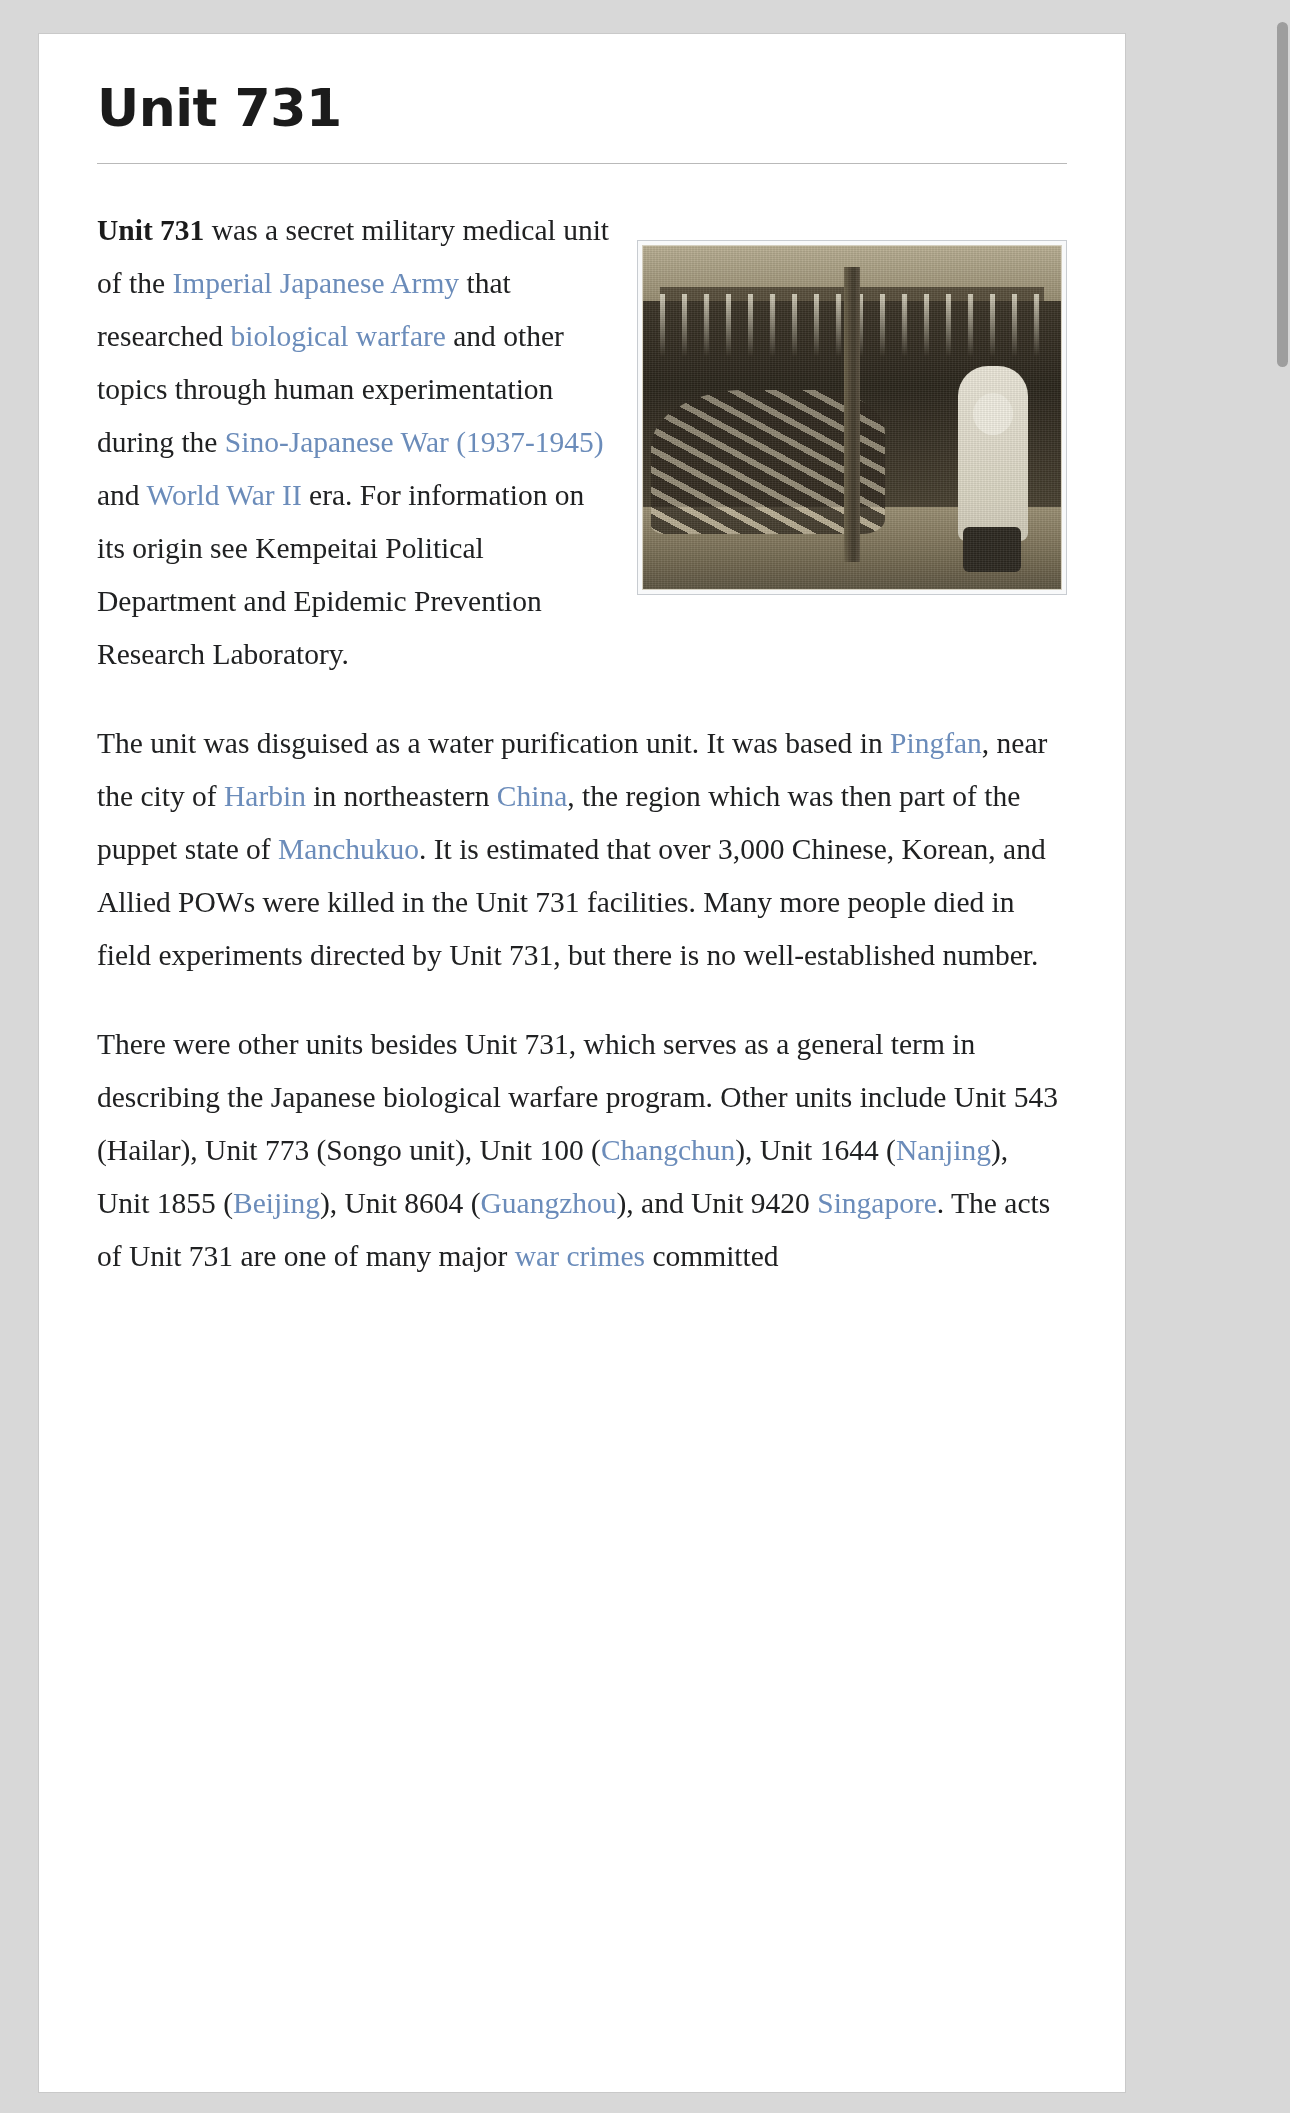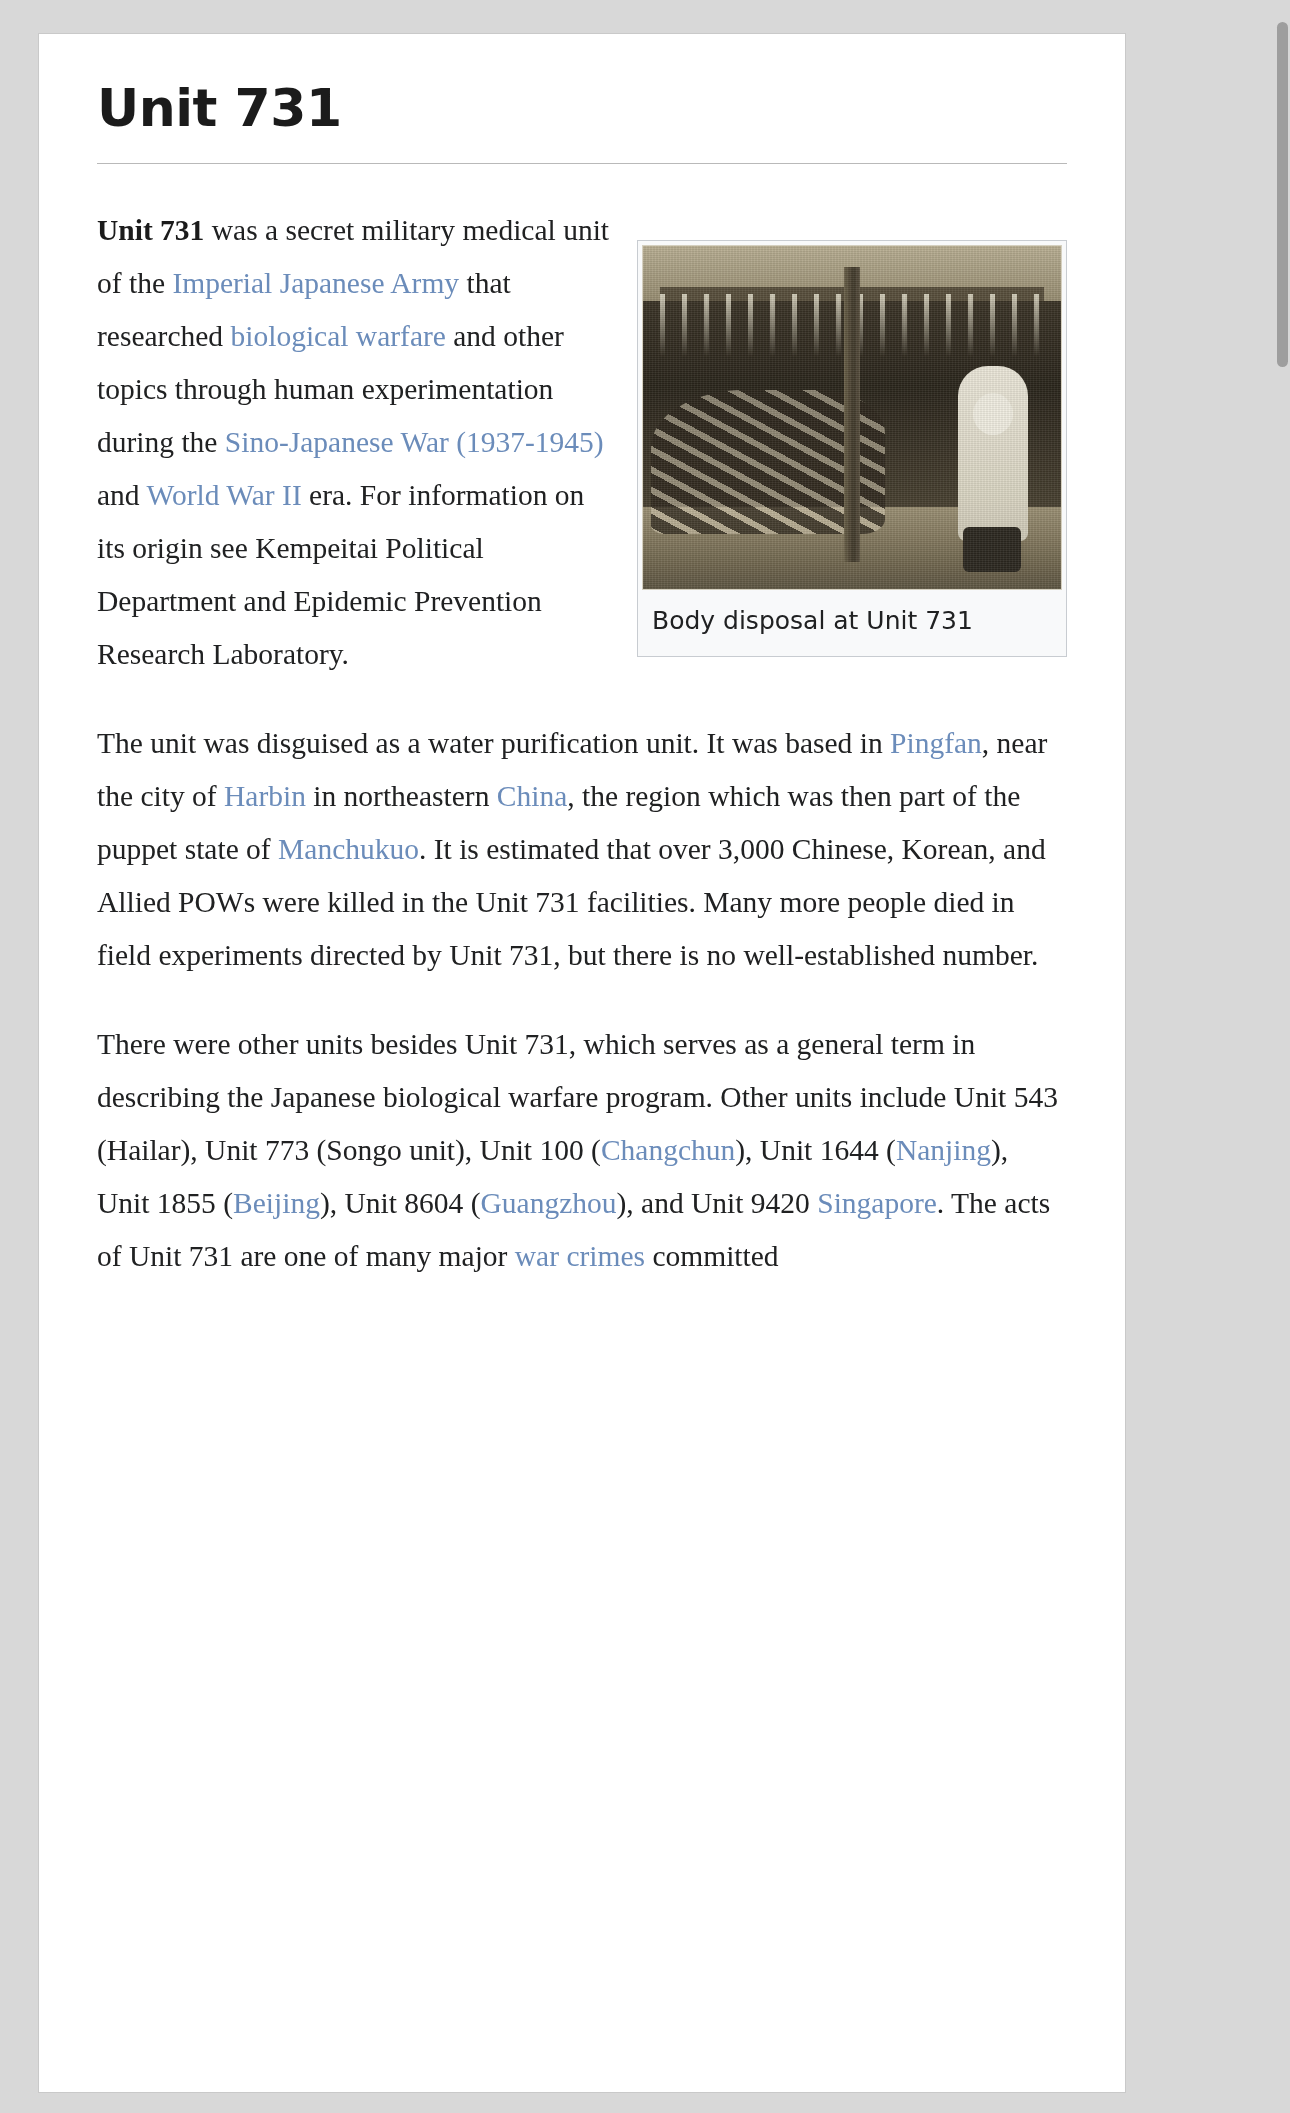--- a/index.html
+++ b/index.html
@@ -191,21 +191,20 @@
           <div class="ph-beam"></div>
           <div class="ph-icicles"></div>
           <div class="ph-ground"></div>
           <div class="ph-pile"></div>
           <div class="ph-post"></div>
           <div class="ph-figure-body"></div>
           <div class="ph-figure-head"></div>
           <div class="ph-figure-legs"></div>
           <div class="ph-grain"></div>
         </div>
-        <div class="thumb-caption">Body disposal at Unit 731</div>
       </div>
 
       <div id="paragraphs">
           <p><b>Unit 731</b><span> was a secret military medical unit of the </span><a class="wikilink" href="#">Imperial Japanese Army</a><span> that researched </span><a class="wikilink" href="#">biological warfare</a><span> and other topics through human experimentation during the </span><a class="wikilink" href="#">Sino-Japanese War (1937-1945)</a><span> and </span><a class="wikilink" href="#">World War II</a><span> era. For information on its origin see Kempeitai Political Department and Epidemic Prevention Research Laboratory.</span></p>
           <p><span>The unit was disguised as a water purification unit. It was based in </span><a class="wikilink" href="#">Pingfan</a><span>, near the city of </span><a class="wikilink" href="#">Harbin</a><span> in northeastern </span><a class="wikilink" href="#">China</a><span>, the region which was then part of the puppet state of </span><a class="wikilink" href="#">Manchukuo</a><span>. It is estimated that over 3,000 Chinese, Korean, and Allied POWs were killed in the Unit 731 facilities. Many more people died in field experiments directed by Unit 731, but there is no well-established number.</span></p>
           <p><span>There were other units besides Unit 731, which serves as a general term in describing the Japanese biological warfare program. Other units include Unit 543 (Hailar), Unit 773 (Songo unit), Unit 100 (</span><a class="wikilink" href="#">Changchun</a><span>), Unit 1644 (</span><a class="wikilink" href="#">Nanjing</a><span>), Unit 1855 (</span><a class="wikilink" href="#">Beijing</a><span>), Unit 8604 (</span><a class="wikilink" href="#">Guangzhou</a><span>), and Unit 9420 </span><a class="wikilink" href="#">Singapore</a><span>. The acts of Unit 731 are one of many major </span><a class="wikilink" href="#">war crimes</a><span> committed</span></p>
         </div>
 
     </div>
   </div>

